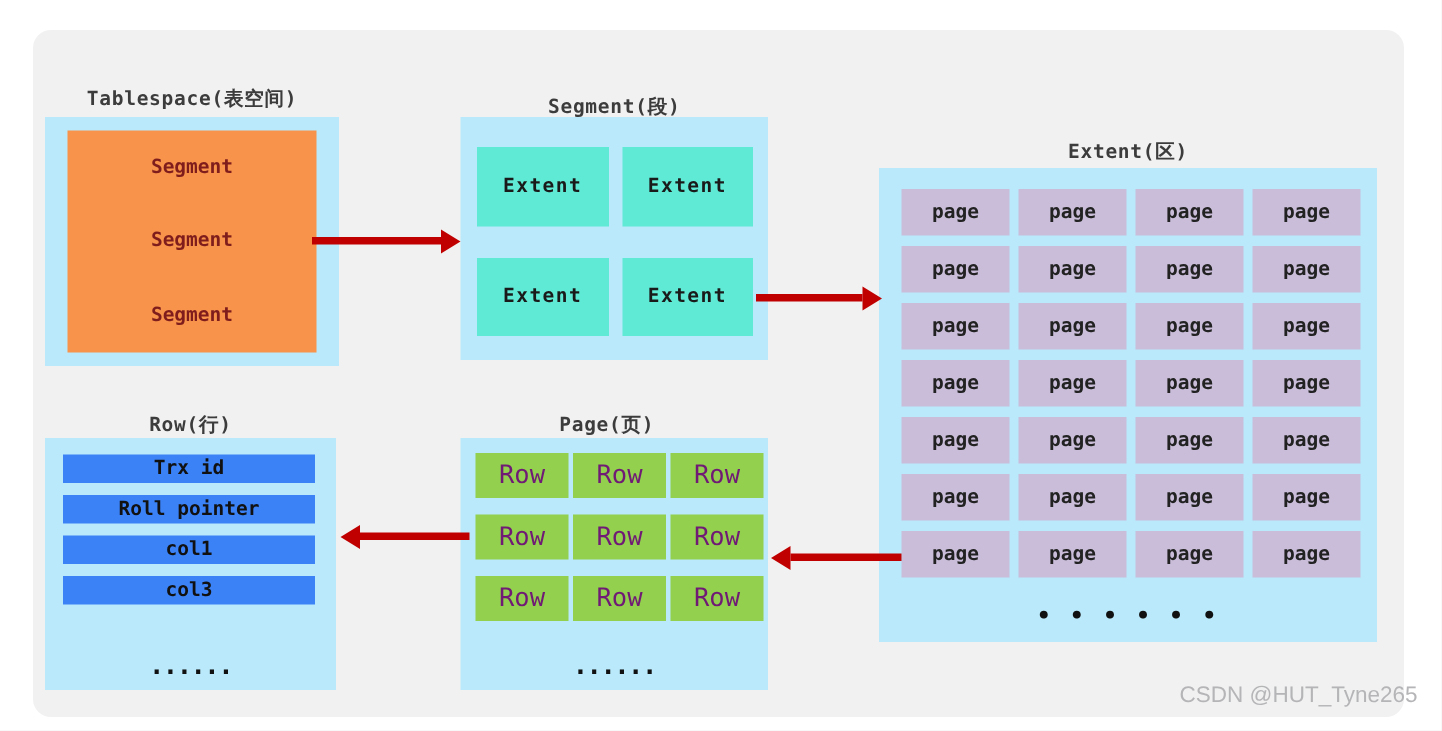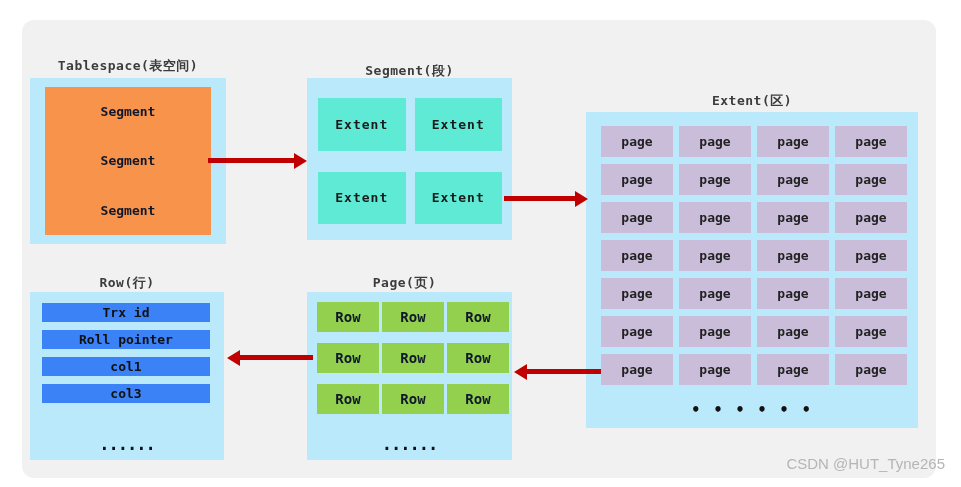--- a/index.html
+++ b/index.html
@@ -19,41 +19,41 @@
   #tablespace-title{left:30px;top:57px;width:196px;}
   #segment-title{left:307px;top:62px;width:205px;}
   #extent-title{left:586px;top:92px;width:332px;}
   #page-title{left:302px;top:274px;width:205px;}
   #row-title{left:30px;top:274px;width:194px;}
 
   .blue{position:absolute;background:#b9e9fa;}
   #tablespace-box{left:30px;top:78px;width:196px;height:166px;
     box-sizing:border-box;padding:9px 15px;display:flex;flex-direction:column;justify-content:space-between;}
   .seg-item{height:56px;background:#f7934a;display:flex;align-items:center;justify-content:center;
-    font-weight:bold;font-size:13px;color:#0f172a;}
+    font-weight:bold;font-size:13px;color:#7f1d1d;}
 
   #segment-box{left:307px;top:78px;width:205px;height:162px;
     box-sizing:border-box;padding:20px 10px 16px 11px;display:grid;
     grid-template-columns:1fr 1fr;gap:21px 9px;}
   .extent-item{background:#5eead4;display:flex;align-items:center;justify-content:center;
     font-weight:bold;font-size:13px;letter-spacing:1px;color:#1a1a1a;}
 
   #extent-box{left:586px;top:112px;width:332px;height:316px;text-decoration:underline;}
   #extent-grid{position:absolute;left:15px;top:14px;display:grid;
     grid-template-columns:repeat(4,72px);grid-auto-rows:31px;gap:7px 6px;}
   .page-cell{background:#c9bdd9;display:flex;align-items:center;justify-content:center;
     font-weight:bold;font-size:13px;color:#222;}
   #extent-dots{position:absolute;left:0;right:0;bottom:9px;text-align:center;
     font-weight:bold;font-size:15px;color:#111;letter-spacing:2px;}
 
   #page-box{left:307px;top:292px;width:205px;height:168px;}
   #page-grid{position:absolute;left:10px;top:10px;display:grid;
     grid-template-columns:repeat(3,62px);grid-auto-rows:30px;gap:11px 3px;}
   .row-cell{background:#92d04e;display:flex;align-items:center;justify-content:center;
-    font-weight:bold;font-size:14px;color:#0f172a;}
+    font-weight:normal;font-size:17px;color:#701a75;}
   .grid-dots{position:absolute;left:0;right:0;bottom:6px;text-align:center;
     font-weight:bold;font-size:17px;color:#111;letter-spacing:-1px;}
 
   #row-box{left:30px;top:292px;width:194px;height:168px;}
   #row-list{position:absolute;left:12px;right:14px;top:11px;display:flex;flex-direction:column;gap:8px;}
   .bar{height:19px;background:#3b82f6;display:flex;align-items:center;justify-content:center;
     font-weight:bold;font-size:13px;color:#111;}
 
   .arrow{position:absolute;height:5px;background:#c00000;}
   .head-right::after{content:"";position:absolute;right:-13px;top:-5.5px;

